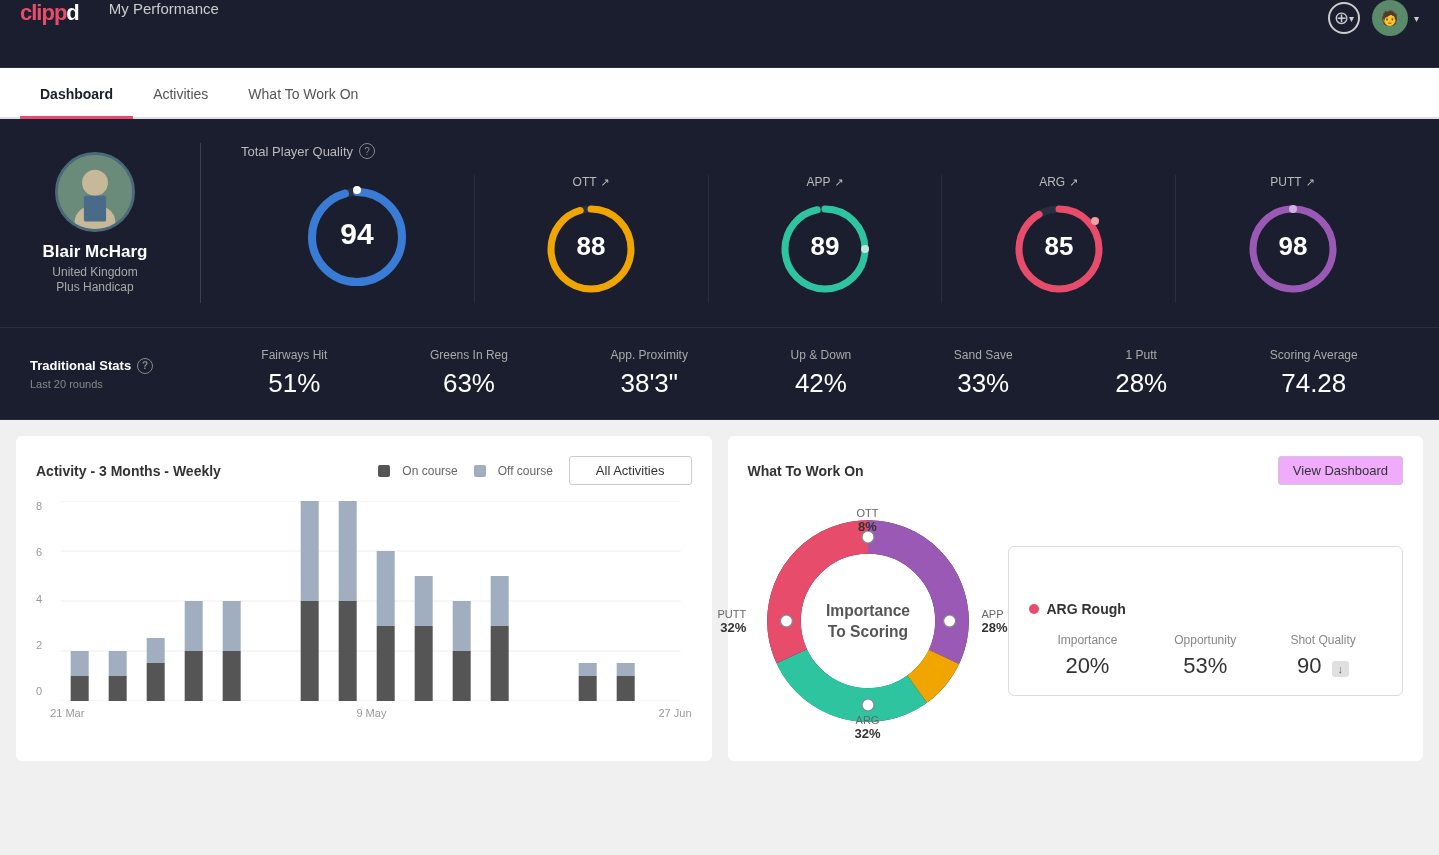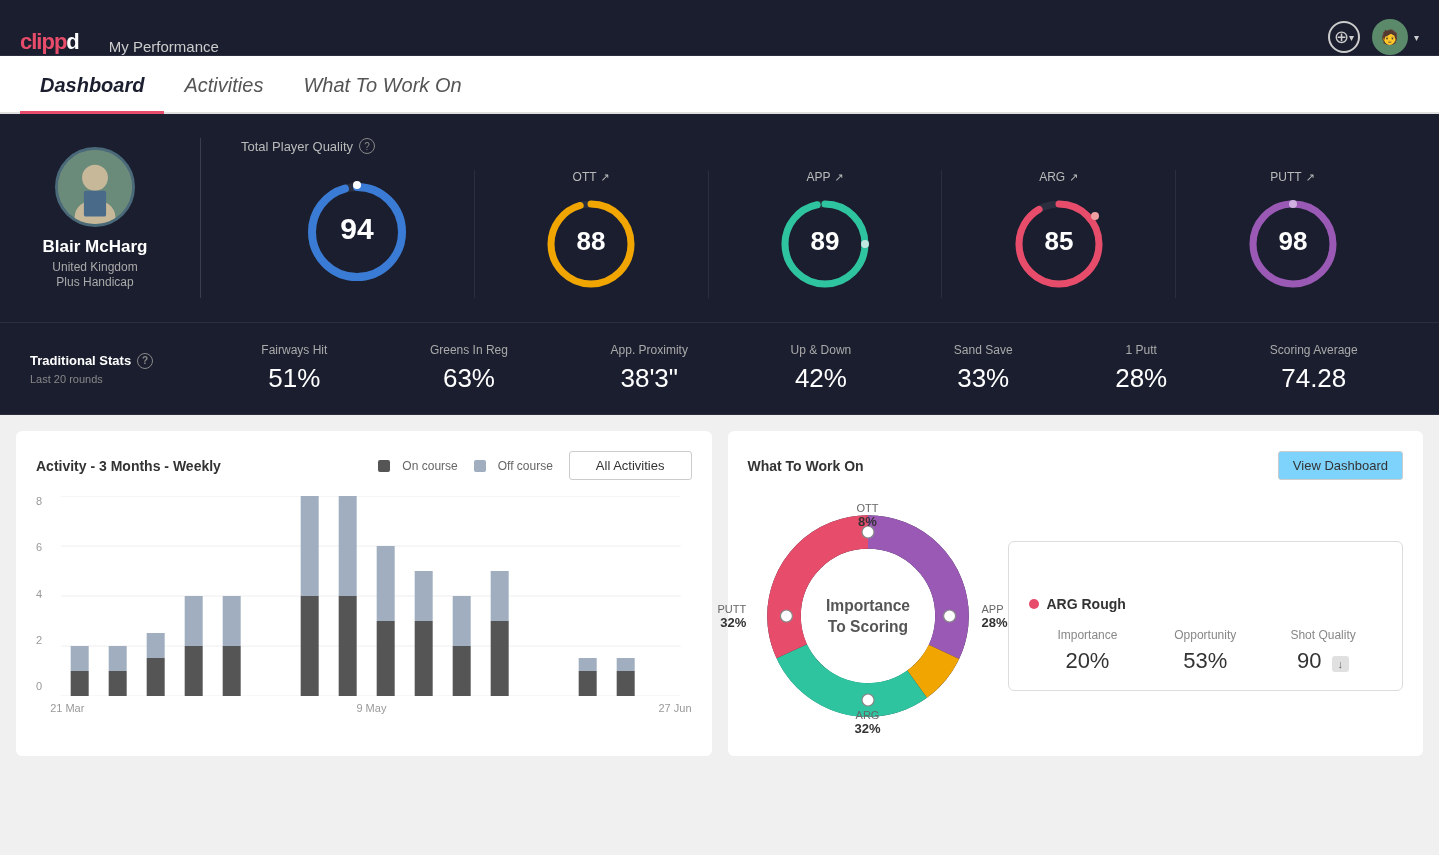--- a/index.html
+++ b/index.html
@@ -2,23 +2,23 @@
 <html><head>
   <meta charset="utf-8">
   <style>
     * { box-sizing: border-box; margin: 0; padding: 0; }
     body { font-family: -apple-system, BlinkMacSystemFont, 'Segoe UI', sans-serif; background: #f0f0f0; color: #fff; }
 
     
     .top-nav {
       background: #1a1e2e;
       display: flex;
-      align-items: flex-end;
+      align-items: flex-start;
       padding: 0 20px;
-      height: 56px;
+      height: 68px;
       border-bottom: 1px solid #2a2e3e;
     }
     .logo { color: #e84c6b; font-size: 22px; font-weight: 700; letter-spacing: -1px; margin-right: 30px; }
     .logo span { color: #fff; }
     .nav-title { color: #ccc; font-size: 15px; font-weight: 400; flex: 1; }
     .nav-right { display: flex; align-items: center; gap: 12px; }
     .add-btn {
       width: 32px; height: 32px;
       border: 2px solid #ccc;
       border-radius: 50%;
@@ -40,26 +40,25 @@
     
     .tabs-bar {
       background: #fff;
       display: flex;
       align-items: center;
       padding: 0 20px;
       border-bottom: 2px solid #e0e0e0;
     }
     .tab {
       padding: 18px 20px 14px;
-      font-size: 20px;
+      font-size: 14px;
       color: #555;
       cursor: pointer;
       border-bottom: 3px solid transparent;
       margin-bottom: -2px;
-      font-style: italic;
     }
     .tab.active {
       color: #1a1e2e;
       border-bottom: 3px solid #e84c6b;
       font-weight: 600;
     }
 
     
     .hero {
       background: #1a1e2e;
@@ -170,21 +169,21 @@
 
     
     .work-card {
       background: #fff;
       border-radius: 6px;
       padding: 20px;
       flex: 1;
       min-width: 0;
     }
     .view-dash-btn {
-      border: 1px solid #ccc; background: #7dd3fc;
+      border: 1px solid #ccc; background: #f0abfc;
       padding: 6px 14px; font-size: 13px; color: #333;
       cursor: pointer; border-radius: 3px;
     }
     .work-content { display: flex; align-items: center; gap: 20px; }
 
     
     .info-card {
       border: 1px solid #ddd; border-radius: 6px;
       padding: 16px 20px; flex: 1;
     }

